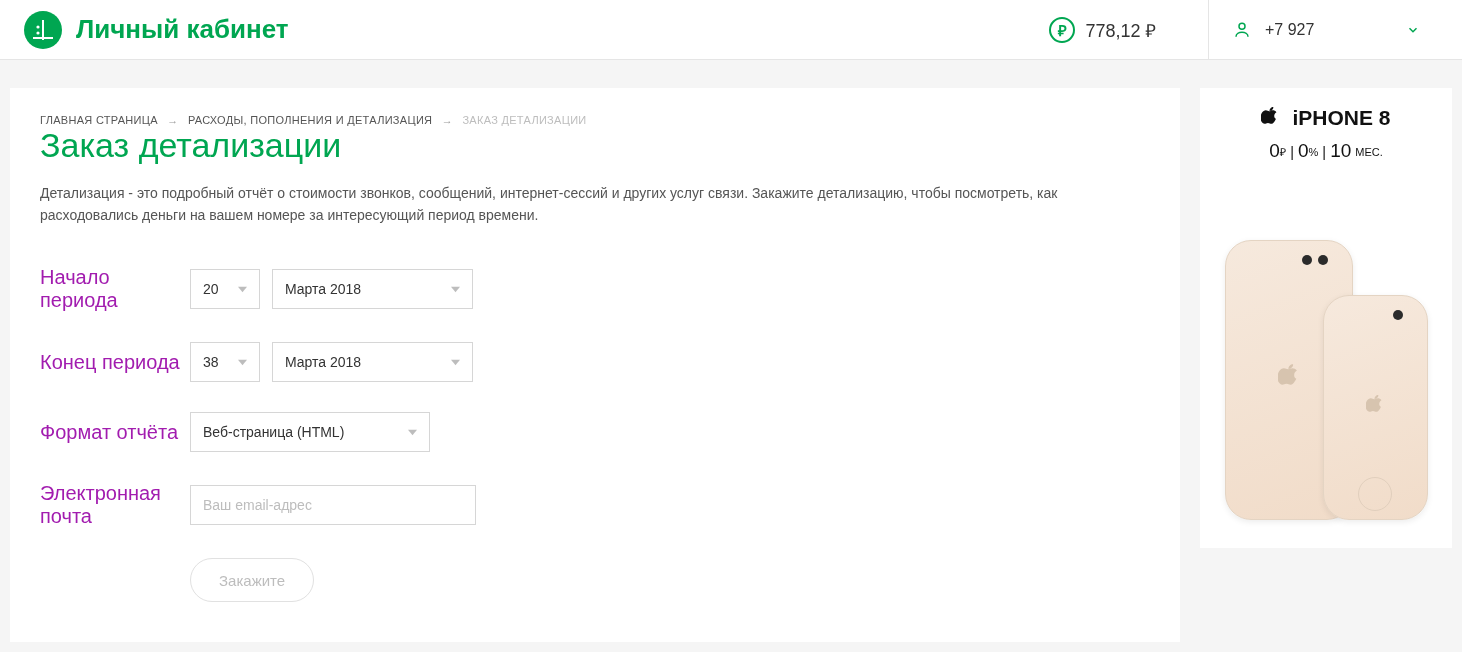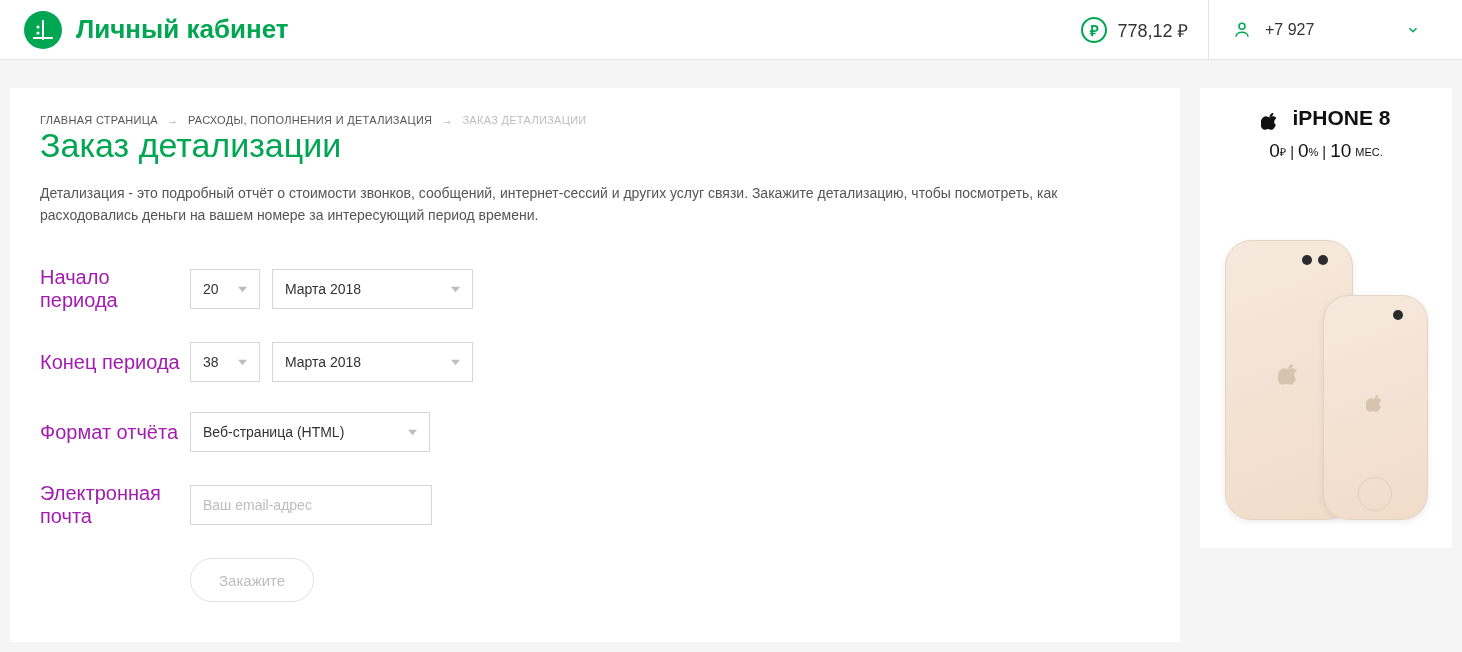--- a/index.html
+++ b/index.html
@@ -53,20 +53,21 @@
   font-weight: bold;
 }
 .account-box {
   border-left: 1px solid #e5e5e5;
   height: 60px;
   display: flex;
   align-items: center;
   padding: 0 30px 0 24px;
   min-width: 230px;
   position: relative;
+  margin-left: 32px;
 }
 .account-box .person-icon {
   color: #00a651;
   margin-right: 14px;
 }
 .account-box .chev { position: absolute; right: 18px; color: #00a651; }
 
 .page-wrap {
   display: flex;
   padding: 28px 10px 10px 10px;
@@ -123,21 +124,21 @@
 .select .caret {
   margin-left: auto;
   padding-left: 10px;
 }
 .select.day   { width: 70px; margin-right: 12px; }
 .select.month { width: 201px; }
 .select.wide  { width: 240px; }
 .text-input {
   border: 1px solid #d6d6d6;
   height: 40px;
-  width: 242px;
+  width: 286px;
   padding: 0 12px;
   font-size: 14px;
   color: #333;
   outline: none;
 }
 .text-input::placeholder { color: #bdbdbd; }
 .order-btn {
   border: 1px solid #e1e1e1;
   background: #fff;
   color: #bdbdbd;
@@ -151,21 +152,21 @@
 
 .side-card {
   width: 252px;
   background: #fff;
   padding: 18px 10px;
   text-align: center;
   height: 460px;
 }
 .promo-title {
   font-size: 21px; font-weight: 600; color: #111;
-  display: flex; align-items: flex-end; justify-content: center; gap: 13px;
+  display: flex; align-items: flex-start; justify-content: center; gap: 13px;
 }
 .promo-terms {
   font-size: 14.5px; color: #111; margin-top: 10px;
 }
 .promo-terms .lg { font-size: 19px; font-weight: 500; }
 .promo-terms .sm { font-size: 11px; vertical-align: 1px; }
 .phone-area {
   margin-top: 18px; height: 340px; position: relative;
   display: flex; justify-content: center; align-items: flex-end;
 }

